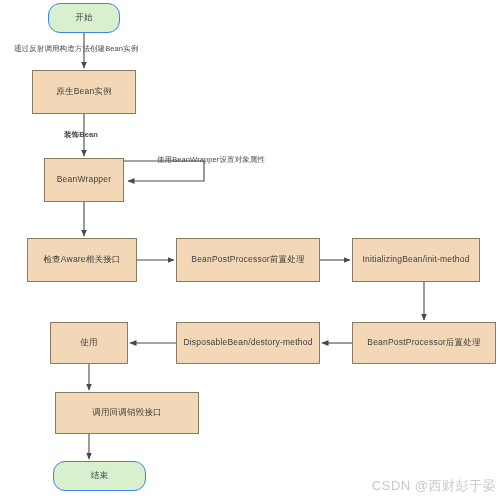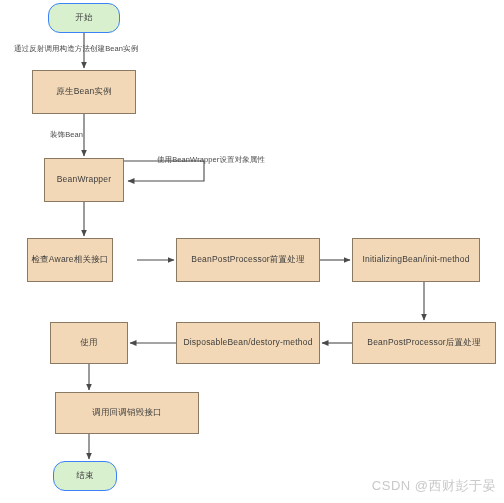--- a/index.html
+++ b/index.html
@@ -106,21 +106,21 @@
   </div>
 
   <div class="node process" style="left:32px; top:70px; width:104px; height:44px;">
     <span>原生Bean实例</span>
   </div>
 
   <div class="node process" style="left:44px; top:158px; width:80px; height:44px;">
     <span>BeanWrapper</span>
   </div>
 
-  <div class="node process" style="left:27px; top:238px; width:86px; height:44px;">
+  <div class="node process" style="left:27px; top:238px; width:110px; height:44px;">
     <span>检查Aware相关接口</span>
   </div>
 
   <div class="node process" style="left:176px; top:238px; width:144px; height:44px;">
     <span>BeanPostProcessor前置处理</span>
   </div>
 
   <div class="node process" style="left:352px; top:238px; width:128px; height:44px;">
     <span>InitializingBean/init-method</span>
   </div>
@@ -134,25 +134,25 @@
   </div>
 
   <div class="node process" style="left:50px; top:322px; width:78px; height:42px;">
     <span>使用</span>
   </div>
 
   <div class="node process" style="left:17px; top:392px; width:144px; height:42px;margin-left:38px;">
     <span>调用回调销毁接口</span>
   </div>
 
-  <div class="node terminal" style="left:53px; top:461px; width:64px; height:30px;">
+  <div class="node terminal" style="left:53px; top:461px; width:93px; height:30px;">
     <span>结束</span>
   </div>
 
   <div class="edge-label" style="left:14px; top:44px;">通过反射调用构造方法创建Bean实例</div>
 
-  <div class="edge-label" style="left:50px; top:130px;">装饰Bean</div>
+  <div class="edge-label" style="left:64px; top:130px;font-weight:bold;">装饰Bean</div>
 
   <div class="edge-label" style="left:157px; top:155px;text-align:center;">使用BeanWrapper设置对象属性</div>
 
   <div class="watermark">CSDN @西财彭于晏</div>
 
 </div>
 
 </body></html>

